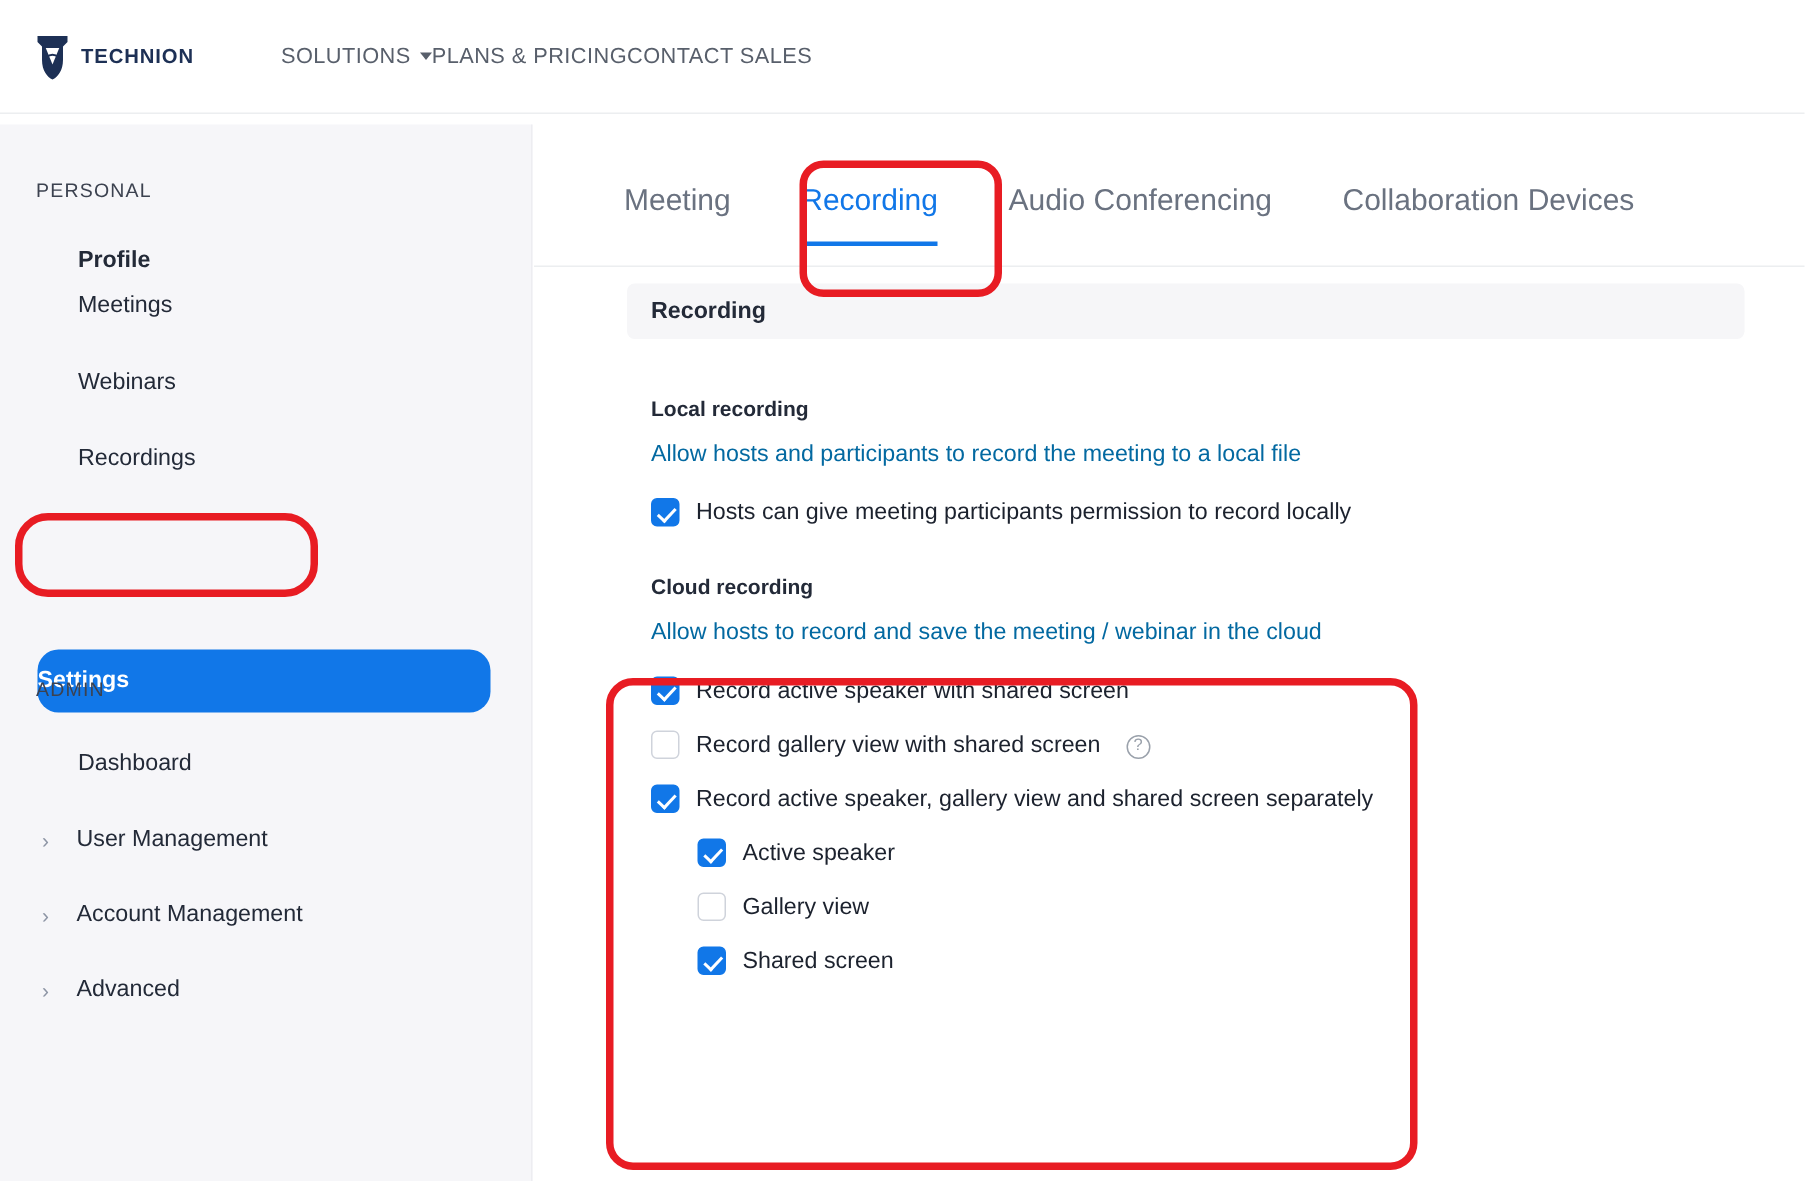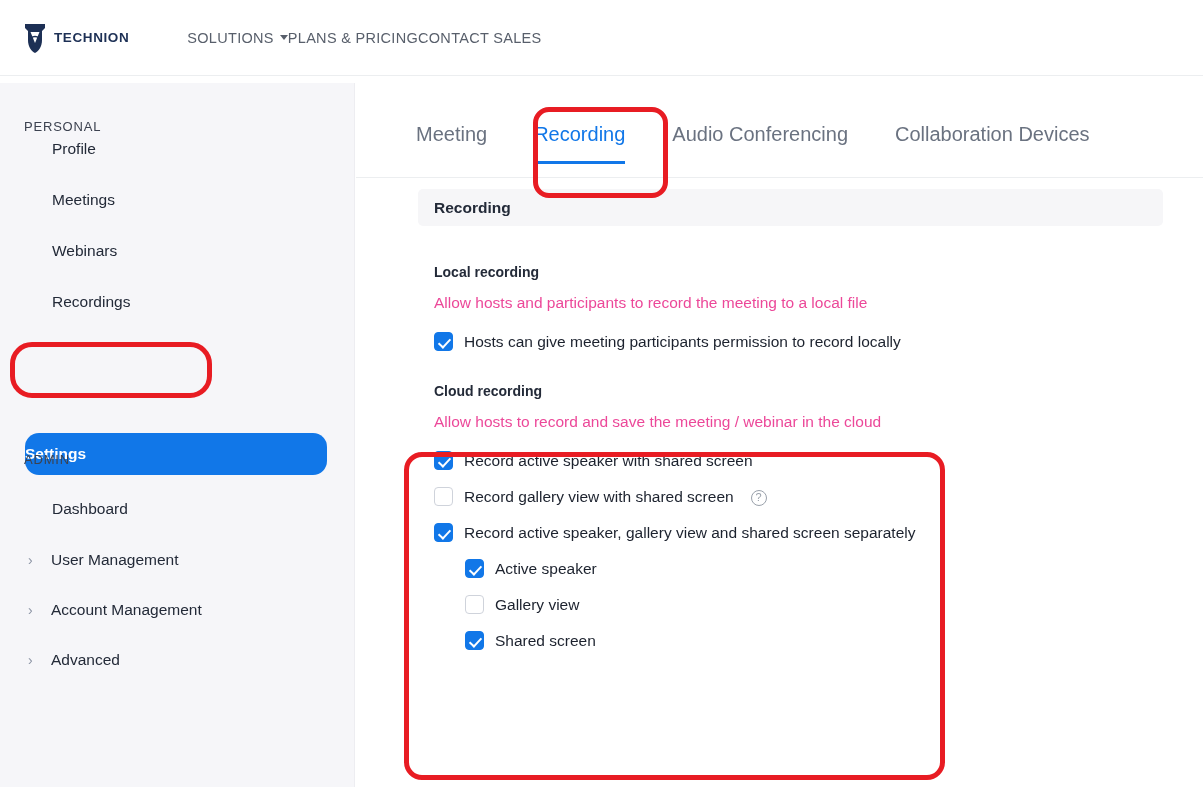--- a/index.html
+++ b/index.html
@@ -114,21 +114,21 @@
   }
   .panel-header-label { font-size: 15.5px; color: #232a38; font-weight: bold; }
 
   .group { margin-left: 78px; }
   .group.cloud { margin-left: 78px; margin-top: 32px; }
   .group-title {
     font-size: 14px; font-weight: bold; color: #232a38;
     margin-top: 38px;
   }
   .group-desc {
-    font-size: 15.5px; color: #ec4899;
+    font-size: 15.5px; color: #0369a1;
     margin-top: 14px;
   }
   .opt-row {
     display: flex; align-items: center;
     gap: 11px; margin-top: 20px;
   }
   .opt-row.sub { margin-left: 31px; margin-top: 17px; }
   .opt-label { font-size: 15.5px; color: #1c222e; }
 
   .cb {
@@ -186,24 +186,24 @@
     </div>
     <div class="nav-link">
       <span>CONTACT SALES</span>
     </div>
   </div>
 </div>
 
 <div class="sidebar">
   <div class="sec-label" style="margin-top:36px;">PERSONAL</div>
 
+  <div class="sb-item" style="margin-top:25px;font-weight:bold;">
+    <span>Profile</span>
+  </div>
   <div class="sb-item" style="">
-    <span>Profile</span>
-  </div>
-  <div class="sb-item" style="margin-top:21px;">
     <span>Meetings</span>
   </div>
   <div class="sb-item" style="margin-top:21px;">
     <span>Webinars</span>
   </div>
   <div class="sb-item" style="margin-top:21px;">
     <span>Recordings</span>
   </div>
 
   <div class="sb-active">

